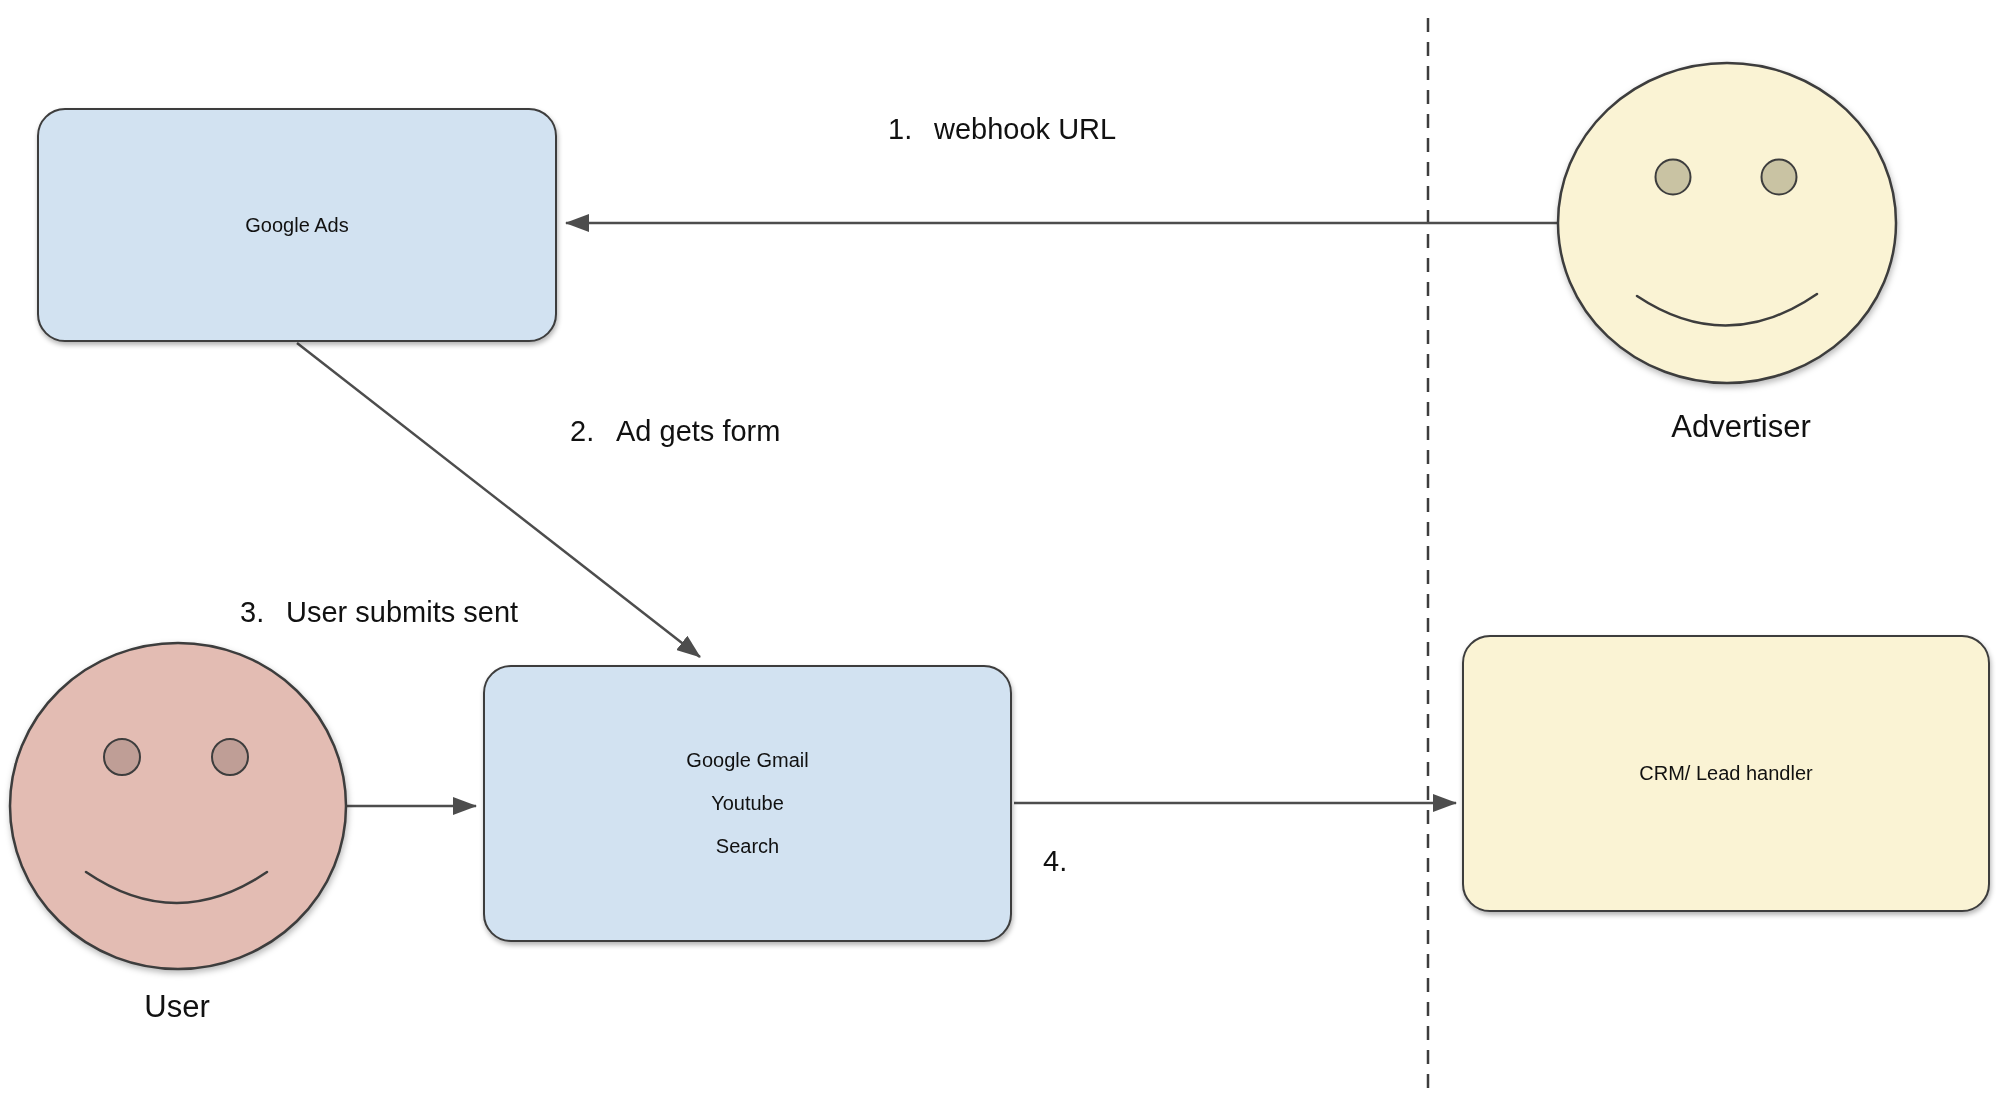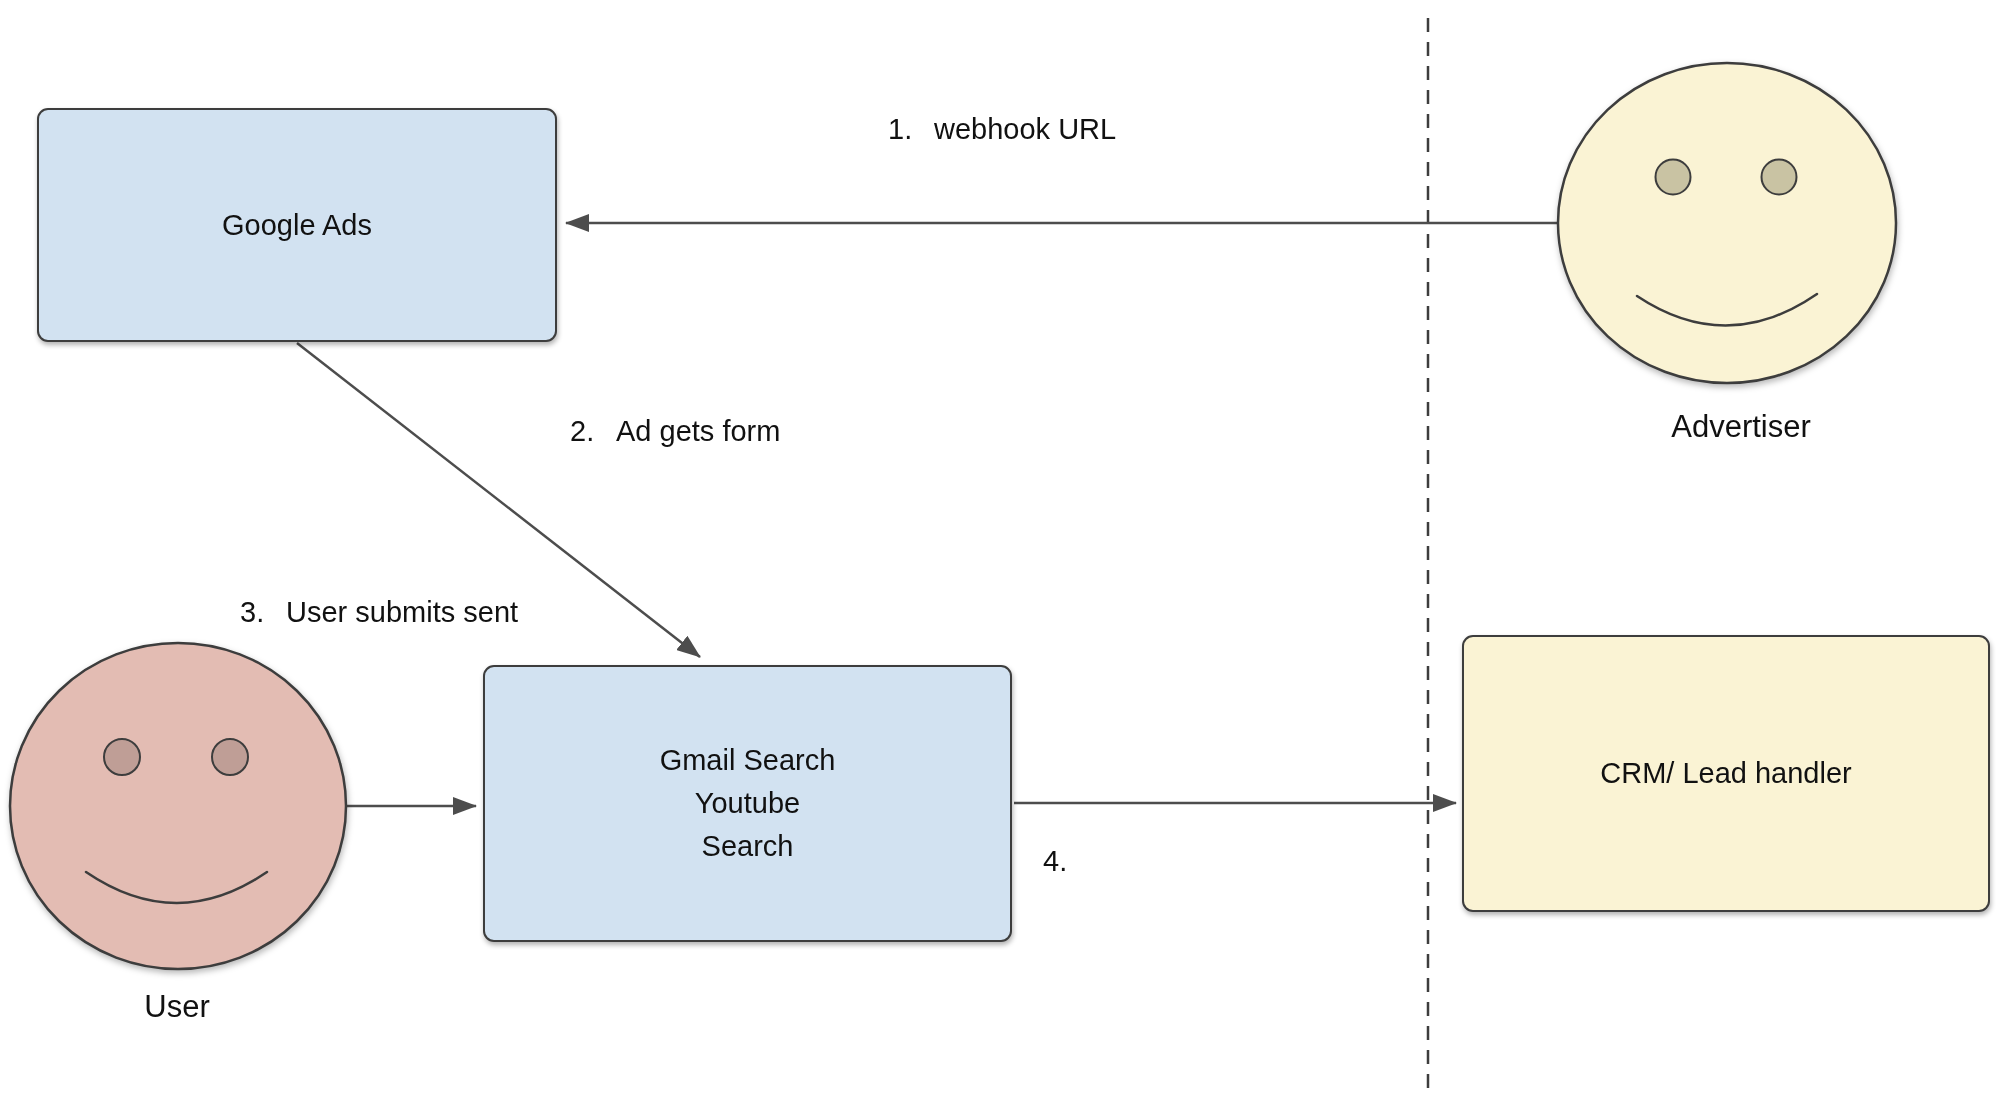--- a/index.html
+++ b/index.html
@@ -16,22 +16,22 @@
     position: absolute;
     left: 0; top: 0;
     width: 2004px; height: 1116px;
   }
   .box {
     position: absolute;
     display: flex;
     flex-direction: column;
     justify-content: center;
     border: 2.5px solid #3d3d3d;
-    border-radius: 11px;
-    font-size: 29px;
+    border-radius: 28px;
+    font-size: 20px;
     line-height: 43px;
     text-align: center;
     box-shadow: 1px 3px 5px rgba(0,0,0,0.30);
     box-sizing: border-box;
   }
   .box.blue  { background: #d2e2f1; }
   .box.cream { background: #faf3d4; }
   #ads-box    { left: 37px;   top: 108px; width: 520px; height: 234px; }
   #search-box { left: 483px;  top: 665px; width: 529px; height: 277px; }
   #crm-box    { left: 1462px; top: 635px; width: 528px; height: 277px; }
@@ -94,21 +94,21 @@
       <circle cx="230" cy="757" r="18" fill="#bf9e96" stroke="#3d3d3d" stroke-width="2"></circle>
       <path d="M86,872 Q177,934 267,872" fill="none" stroke="#3d3d3d" stroke-width="2.5" stroke-linecap="round"></path>
     </g>
   </svg>
 
   <div class="box blue" id="ads-box">
     <span class="line">Google Ads</span>
   </div>
 
   <div class="box blue" id="search-box">
-    <span class="line">Gmail Search</span>
+    <span class="line">Google Gmail</span>
     <span class="line">Youtube</span>
     <span class="line">Search</span>
   </div>
 
   <div class="box cream" id="crm-box">
     <span class="line">CRM/ Lead handler</span>
   </div>
 
   <div class="actor-label" id="advertiser-label">Advertiser</div>
   <div class="actor-label" id="user-label">User</div>

